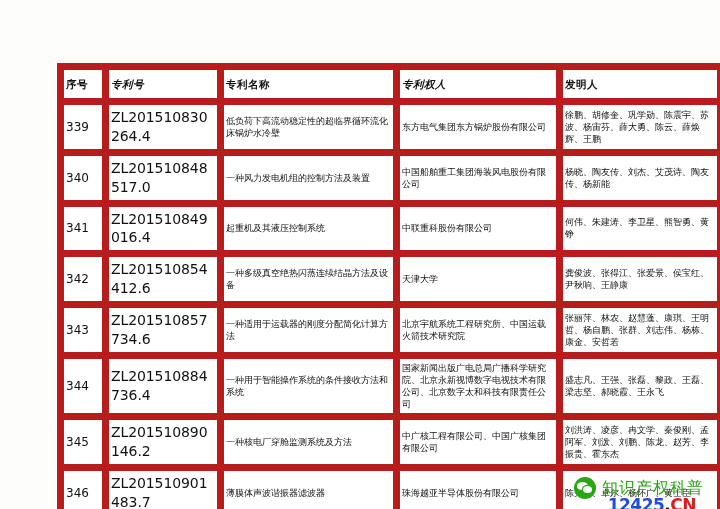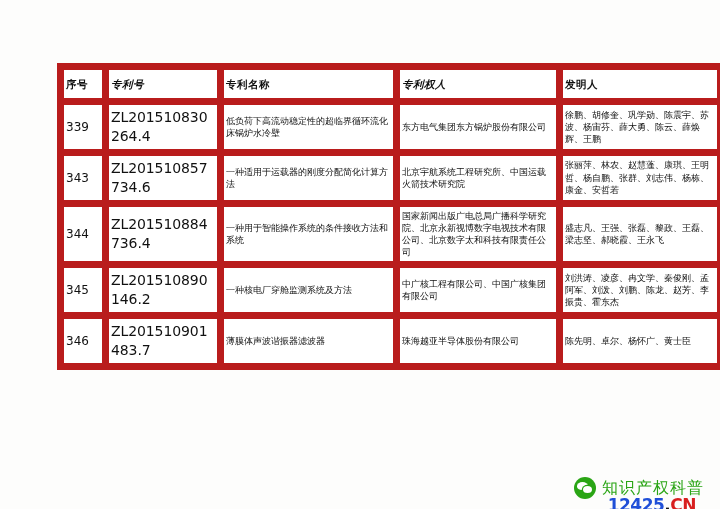--- a/index.html
+++ b/index.html
@@ -132,20 +132,41 @@
       </thead>
       <tbody>
         <tr>
           <td class="col-idx">339</td>
           <td class="col-num">ZL201510830264.4</td>
           <td class="col-name">低负荷下高流动稳定性的超临界循环流化床锅炉水冷壁</td>
           <td class="col-owner">东方电气集团东方锅炉股份有限公司</td>
           <td class="col-inventor">徐鹏、胡修奎、巩学勋、陈震宇、苏波、杨宙芬、薛大勇、陈云、薛焕辉、王鹏</td>
         </tr>
         <tr>
+          <td class="col-idx">340</td>
+          <td class="col-num">ZL201510848517.0</td>
+          <td class="col-name">一种风力发电机组的控制方法及装置</td>
+          <td class="col-owner">中国船舶重工集团海装风电股份有限公司</td>
+          <td class="col-inventor">杨晓、陶友传、刘杰、艾茂诗、陶友传、杨新能</td>
+        </tr>
+        <tr>
+          <td class="col-idx">341</td>
+          <td class="col-num">ZL201510849016.4</td>
+          <td class="col-name">起重机及其液压控制系统</td>
+          <td class="col-owner">中联重科股份有限公司</td>
+          <td class="col-inventor">何伟、朱建涛、李卫星、熊智勇、黄铮</td>
+        </tr>
+        <tr>
+          <td class="col-idx">342</td>
+          <td class="col-num">ZL201510854412.6</td>
+          <td class="col-name">一种多级真空绝热闪蒸连续结晶方法及设备</td>
+          <td class="col-owner">天津大学</td>
+          <td class="col-inventor">龚俊波、张得江、张爱景、侯宝红、尹秋响、王静康</td>
+        </tr>
+        <tr>
           <td class="col-idx">343</td>
           <td class="col-num">ZL201510857734.6</td>
           <td class="col-name">一种适用于运载器的刚度分配简化计算方法</td>
           <td class="col-owner">北京宇航系统工程研究所、中国运载火箭技术研究院</td>
           <td class="col-inventor">张丽萍、林农、赵慧蓬、康琪、王明哲、杨自鹏、张群、刘志伟、杨栋、康金、安哲若</td>
         </tr>
         <tr>
           <td class="col-idx">344</td>
           <td class="col-num">ZL201510884736.4</td>
           <td class="col-name">一种用于智能操作系统的条件接收方法和系统</td>

